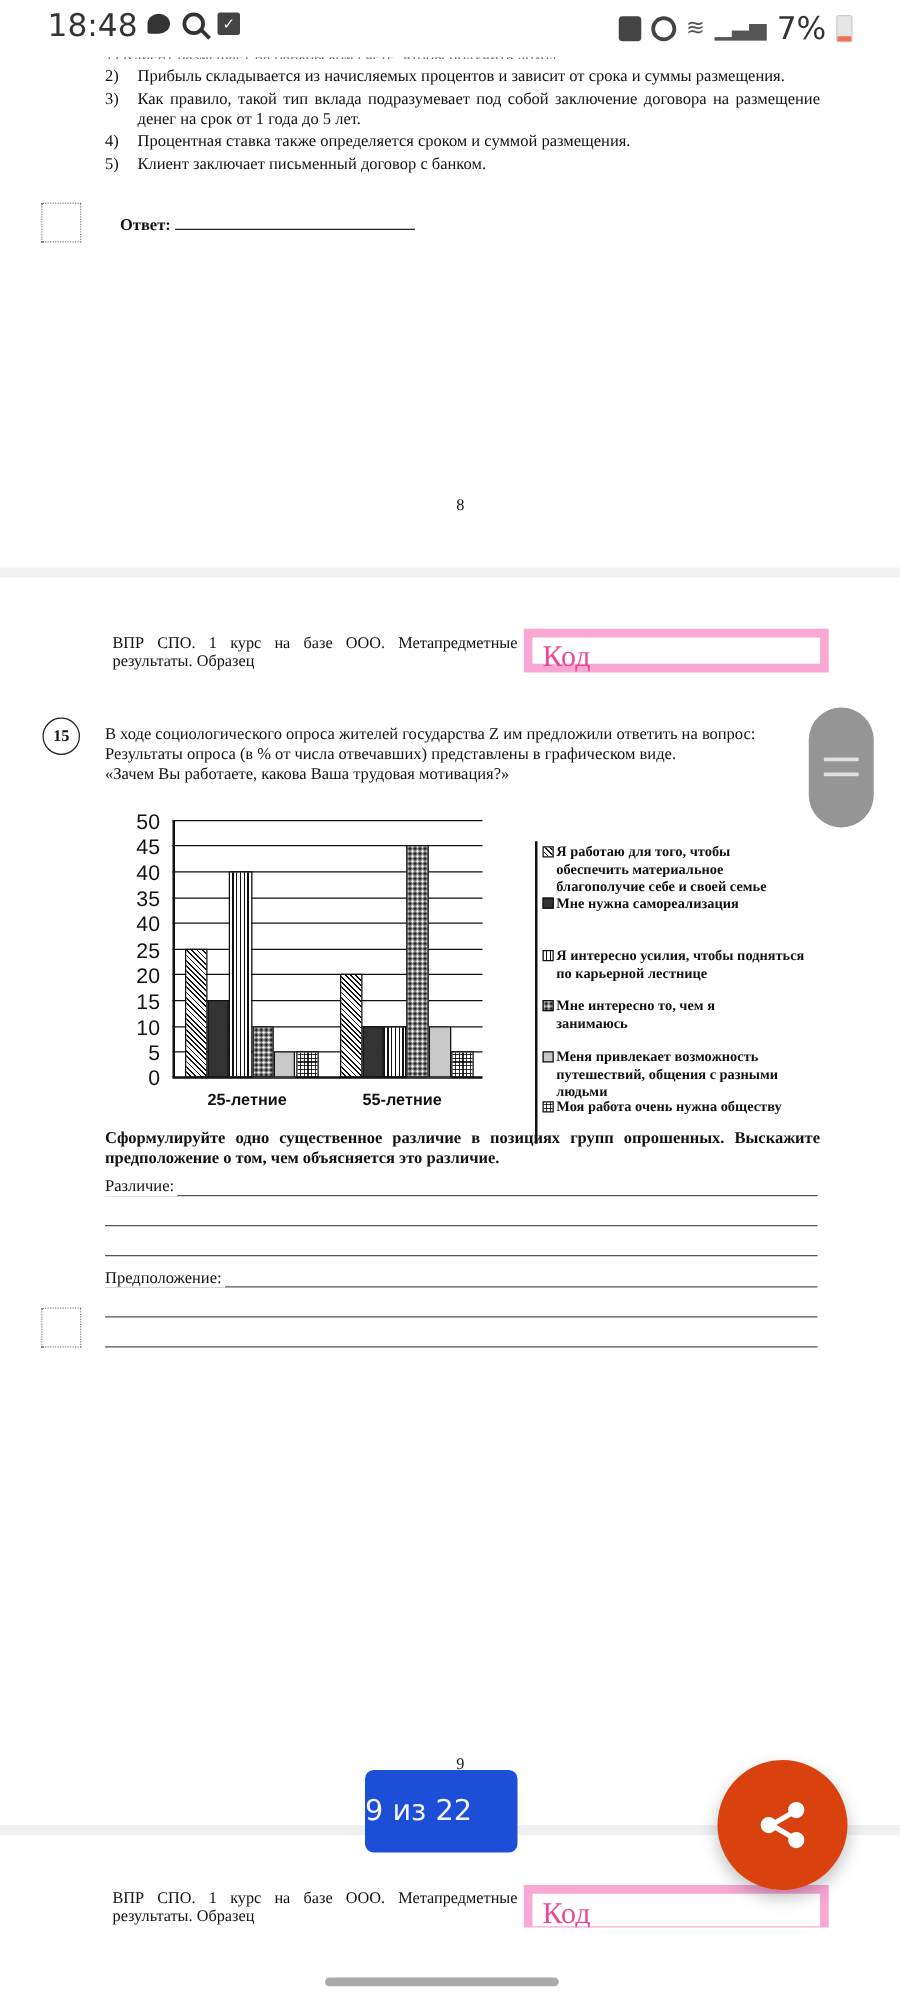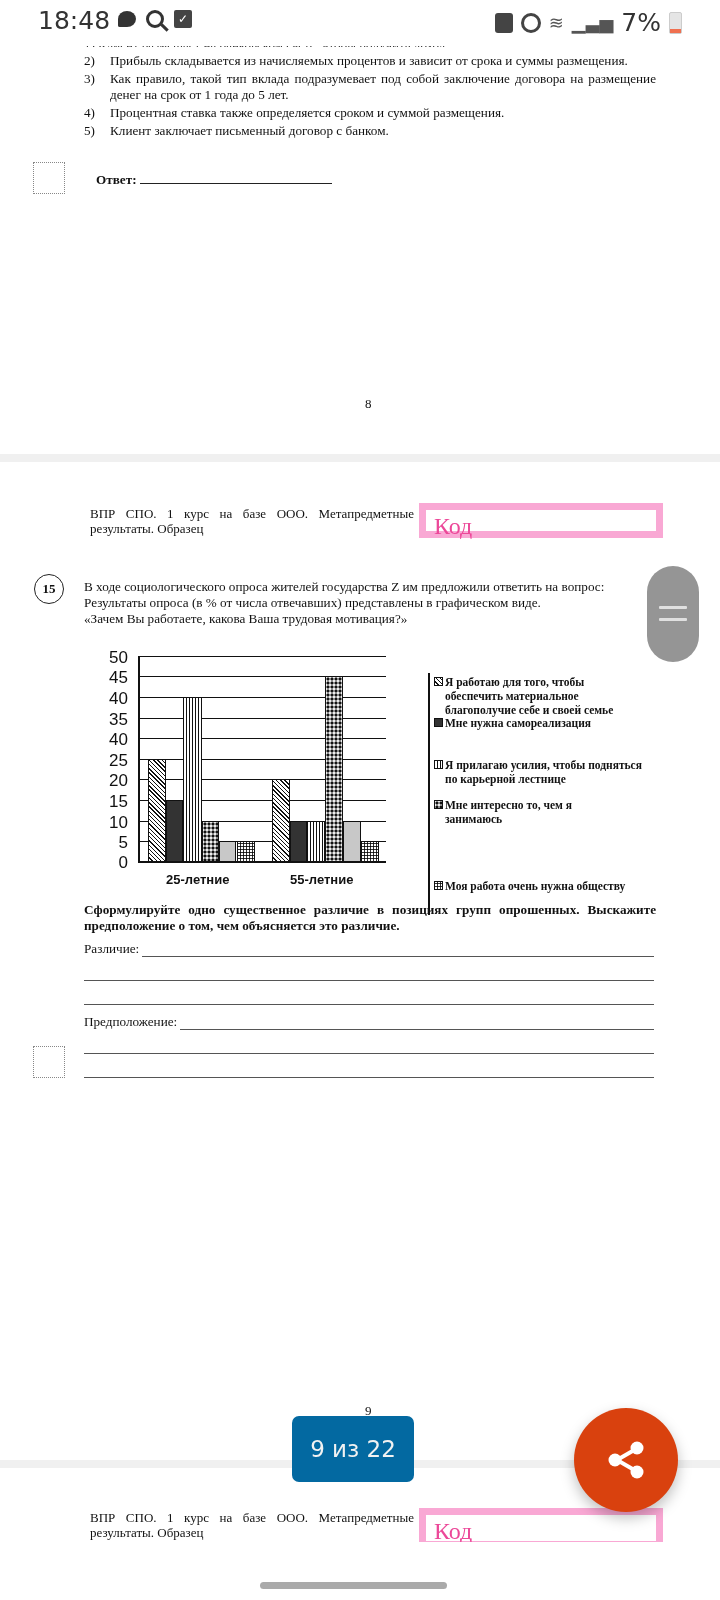--- a/index.html
+++ b/index.html
@@ -61,21 +61,21 @@
   .leg-item { position: absolute; left: 4px; display: flex; }
   .leg-sw { width: 9px; height: 9px; border: 1px solid #111; margin-top: 2px; margin-right: 2px; flex-shrink: 0; }
 
   .task-text { position: absolute; left: 84px; top: 902px; width: 572px; font-size: 13.2px; line-height: 16px; text-align: justify; font-weight: bold; }
   .ans-line { position: absolute; left: 84px; width: 570px; border-bottom: 1px solid #555; height: 1px; }
   .ans-label { position: absolute; left: 84px; font-size: 13.2px; background: #fff; padding-right: 3px; }
 
   
   .scroll-handle { position: absolute; left: 647px; top: 566px; width: 52px; height: 96px; border-radius: 26px; background: #8a8a8a; opacity: 0.9; }
   .scroll-handle .ln { position: absolute; left: 12px; width: 28px; height: 3px; background: #ddd; border-radius: 1px; }
-  .page-toast { position: absolute; left: 292px; top: 1416px; width: 122px; height: 66px; background: #0369a1; border-radius: 7px; color: #f2f2f2; font-family: "DejaVu Sans", sans-serif; font-size: 23px; text-align: center; line-height: 66px; }
+  .page-toast { position: absolute; left: 292px; top: 1416px; width: 122px; height: 66px; background: #1d4ed8; border-radius: 7px; color: #f2f2f2; font-family: "DejaVu Sans", sans-serif; font-size: 23px; line-height: 66px; }
   .fab { position: absolute; left: 574px; top: 1408px; width: 104px; height: 104px; border-radius: 50%; background: #d9410e; box-shadow: 0 6px 14px rgba(0,0,0,0.25); }
   .nav-pill { position: absolute; left: 260px; top: 1582px; width: 187px; height: 7px; background: #aaa; border-radius: 4px; }
 </style>
 </head>
 <body>
 
 <div class="statusbar">
   <span class="sb-time">18:48</span>
   <div class="sb-left-icons">
     <span class="icon-chat"></span>
@@ -183,25 +183,29 @@
     <div class="leg-item" style="top:2px; width:210px;">
       <span class="leg-sw p-diag"></span>
       <span>Я работаю для того, чтобы обеспечить материальное благополучие себе и своей семье</span>
     </div>
     <div class="leg-item" style="top:43px; width:210px;">
       <span class="leg-sw p-dark"></span>
       <span>Мне нужна самореализация</span>
     </div>
     <div class="leg-item" style="top:85px; width:210px;">
       <span class="leg-sw p-vert"></span>
-      <span>Я прилагаю усилия, чтобы подняться по карьерной лестнице</span>
+      <span>Я интересно усилия, чтобы подняться по карьерной лестнице</span>
     </div>
     <div class="leg-item" style="top:125px; width:160px;">
       <span class="leg-sw p-check"></span>
       <span>Мне интересно то, чем я занимаюсь</span>
+    </div>
+    <div class="leg-item" style="top:166px; width:210px;">
+      <span class="leg-sw p-light"></span>
+      <span>Меня привлекает возможность путешествий, общения с разными людьми</span>
     </div>
     <div class="leg-item" style="top:206px; width:222px;">
       <span class="leg-sw p-grid"></span>
       <span>Моя работа очень нужна обществу</span>
     </div>
   </div>
 
   <div class="task-text">Сформулируйте одно существенное различие в позициях групп опрошенных. Выскажите предположение о том, чем объясняется это различие.</div>
 
   <div class="ans-line" style="top:956px;"></div>

